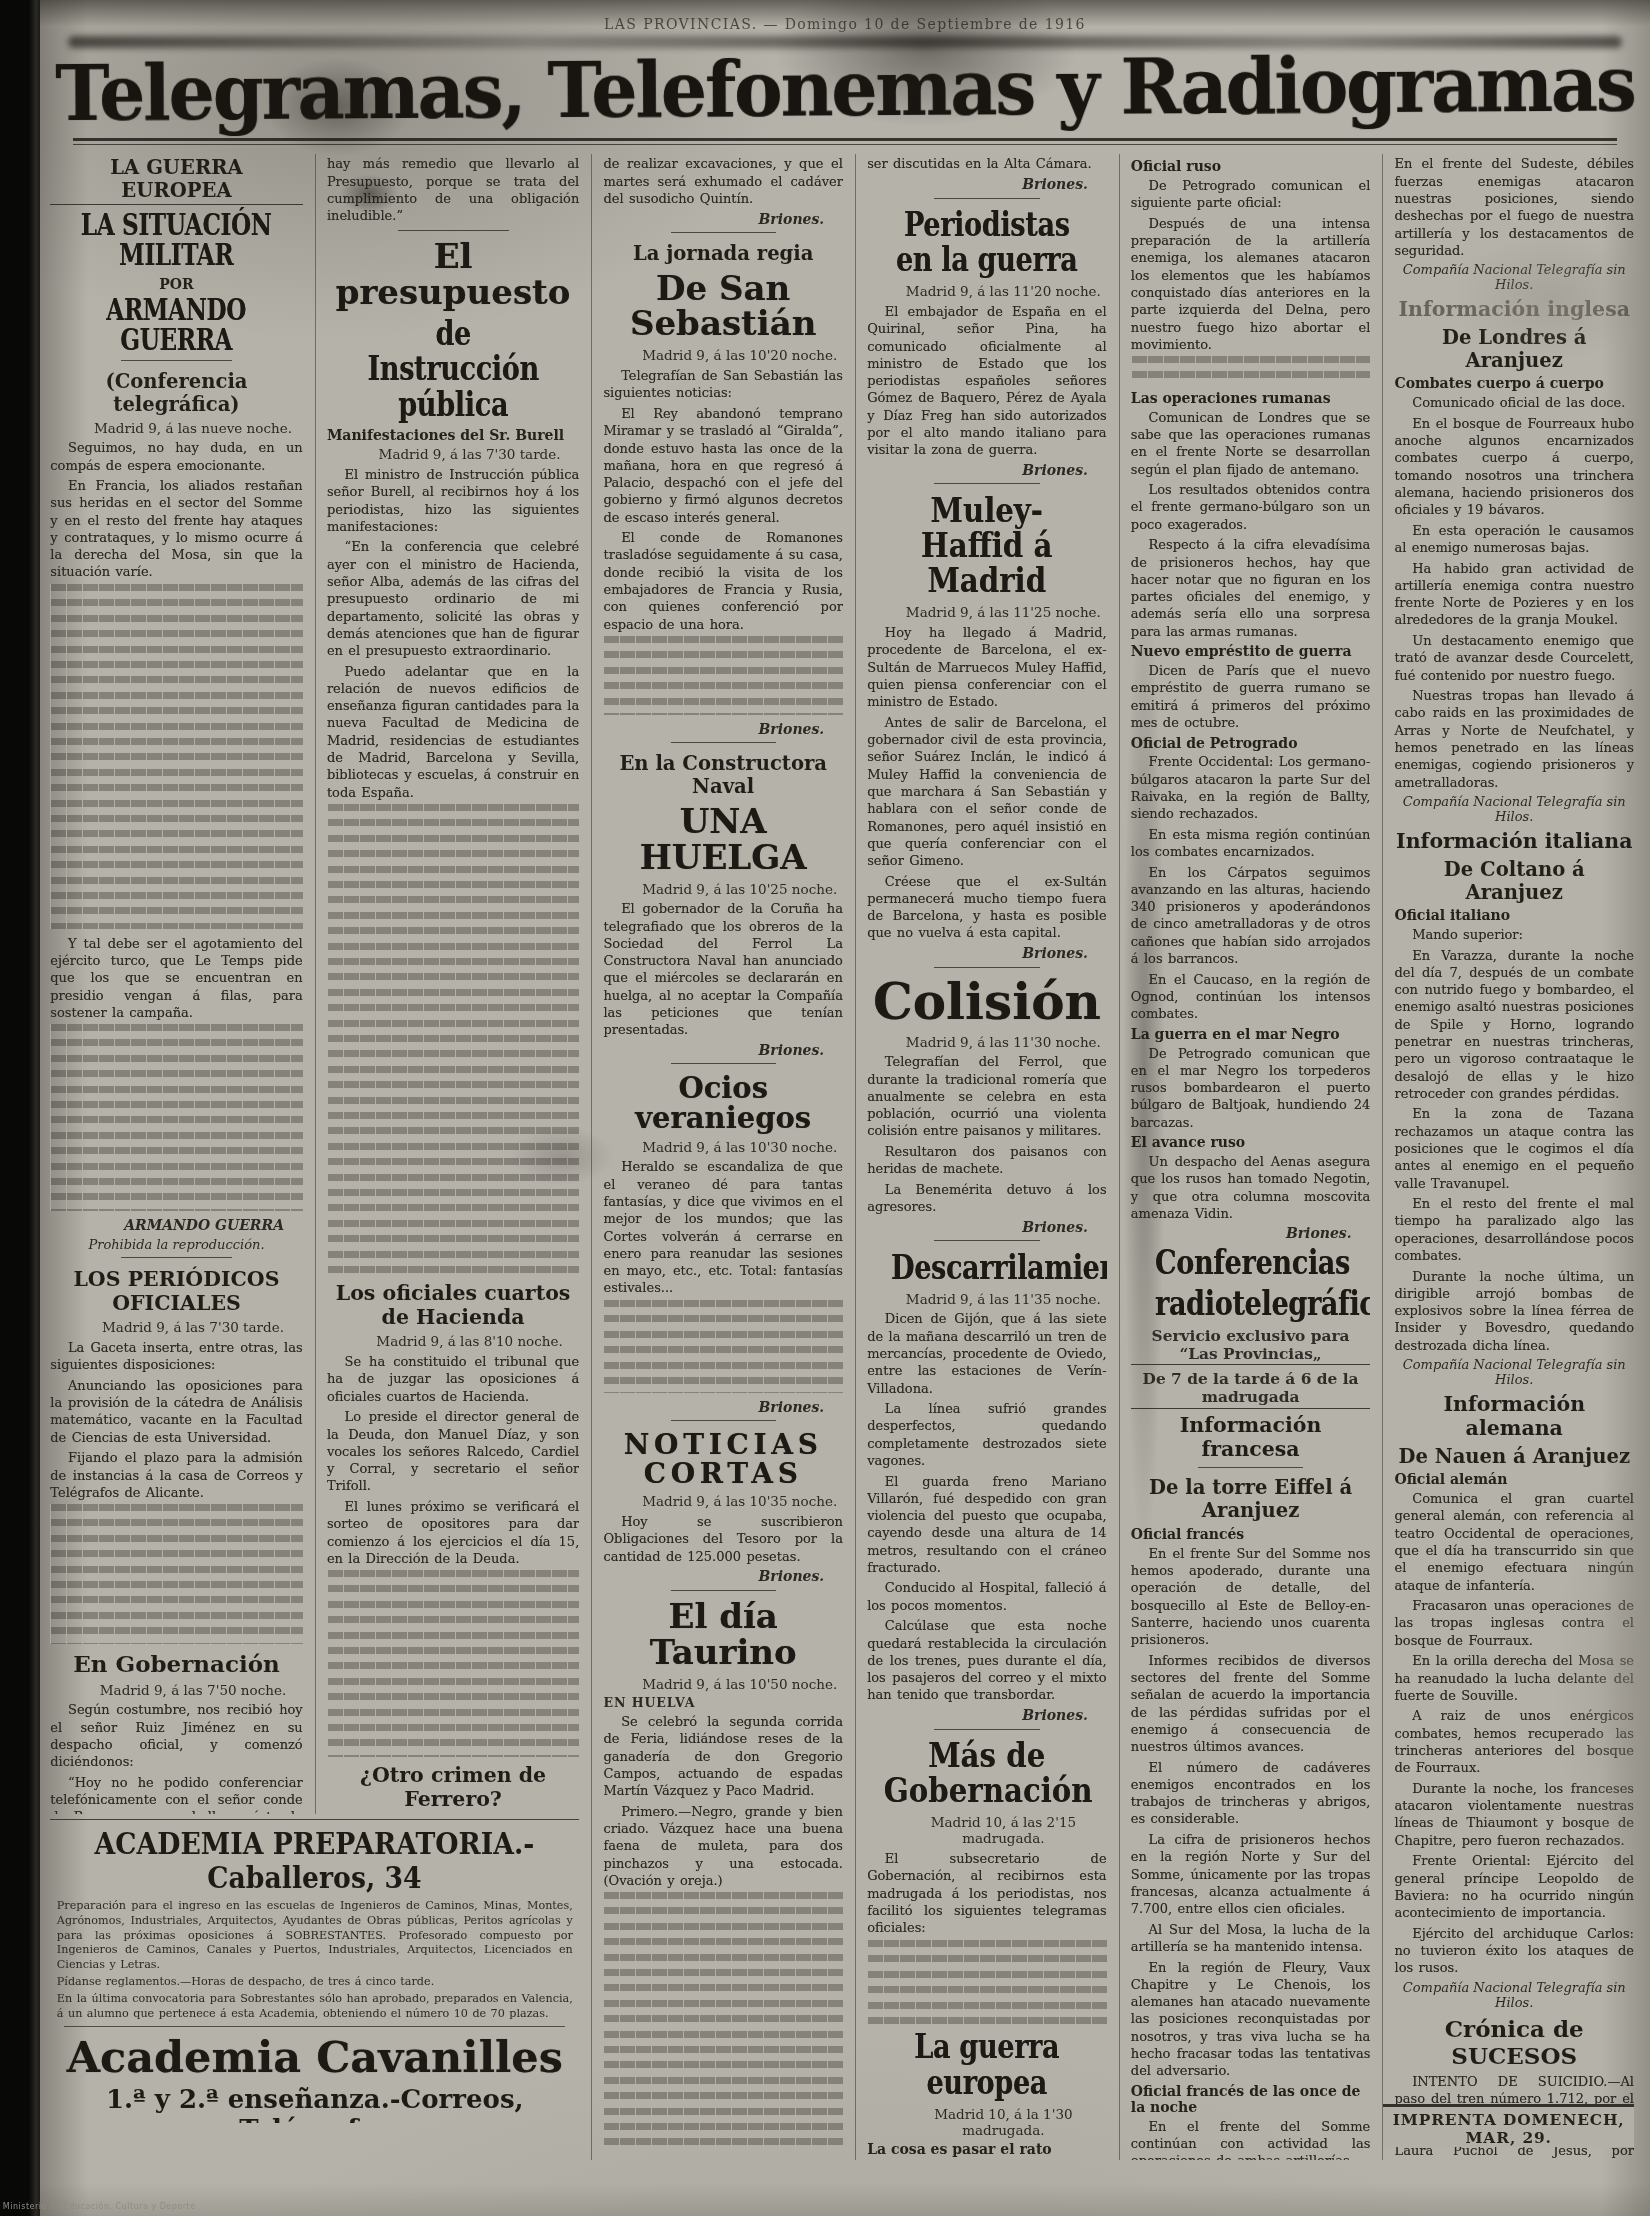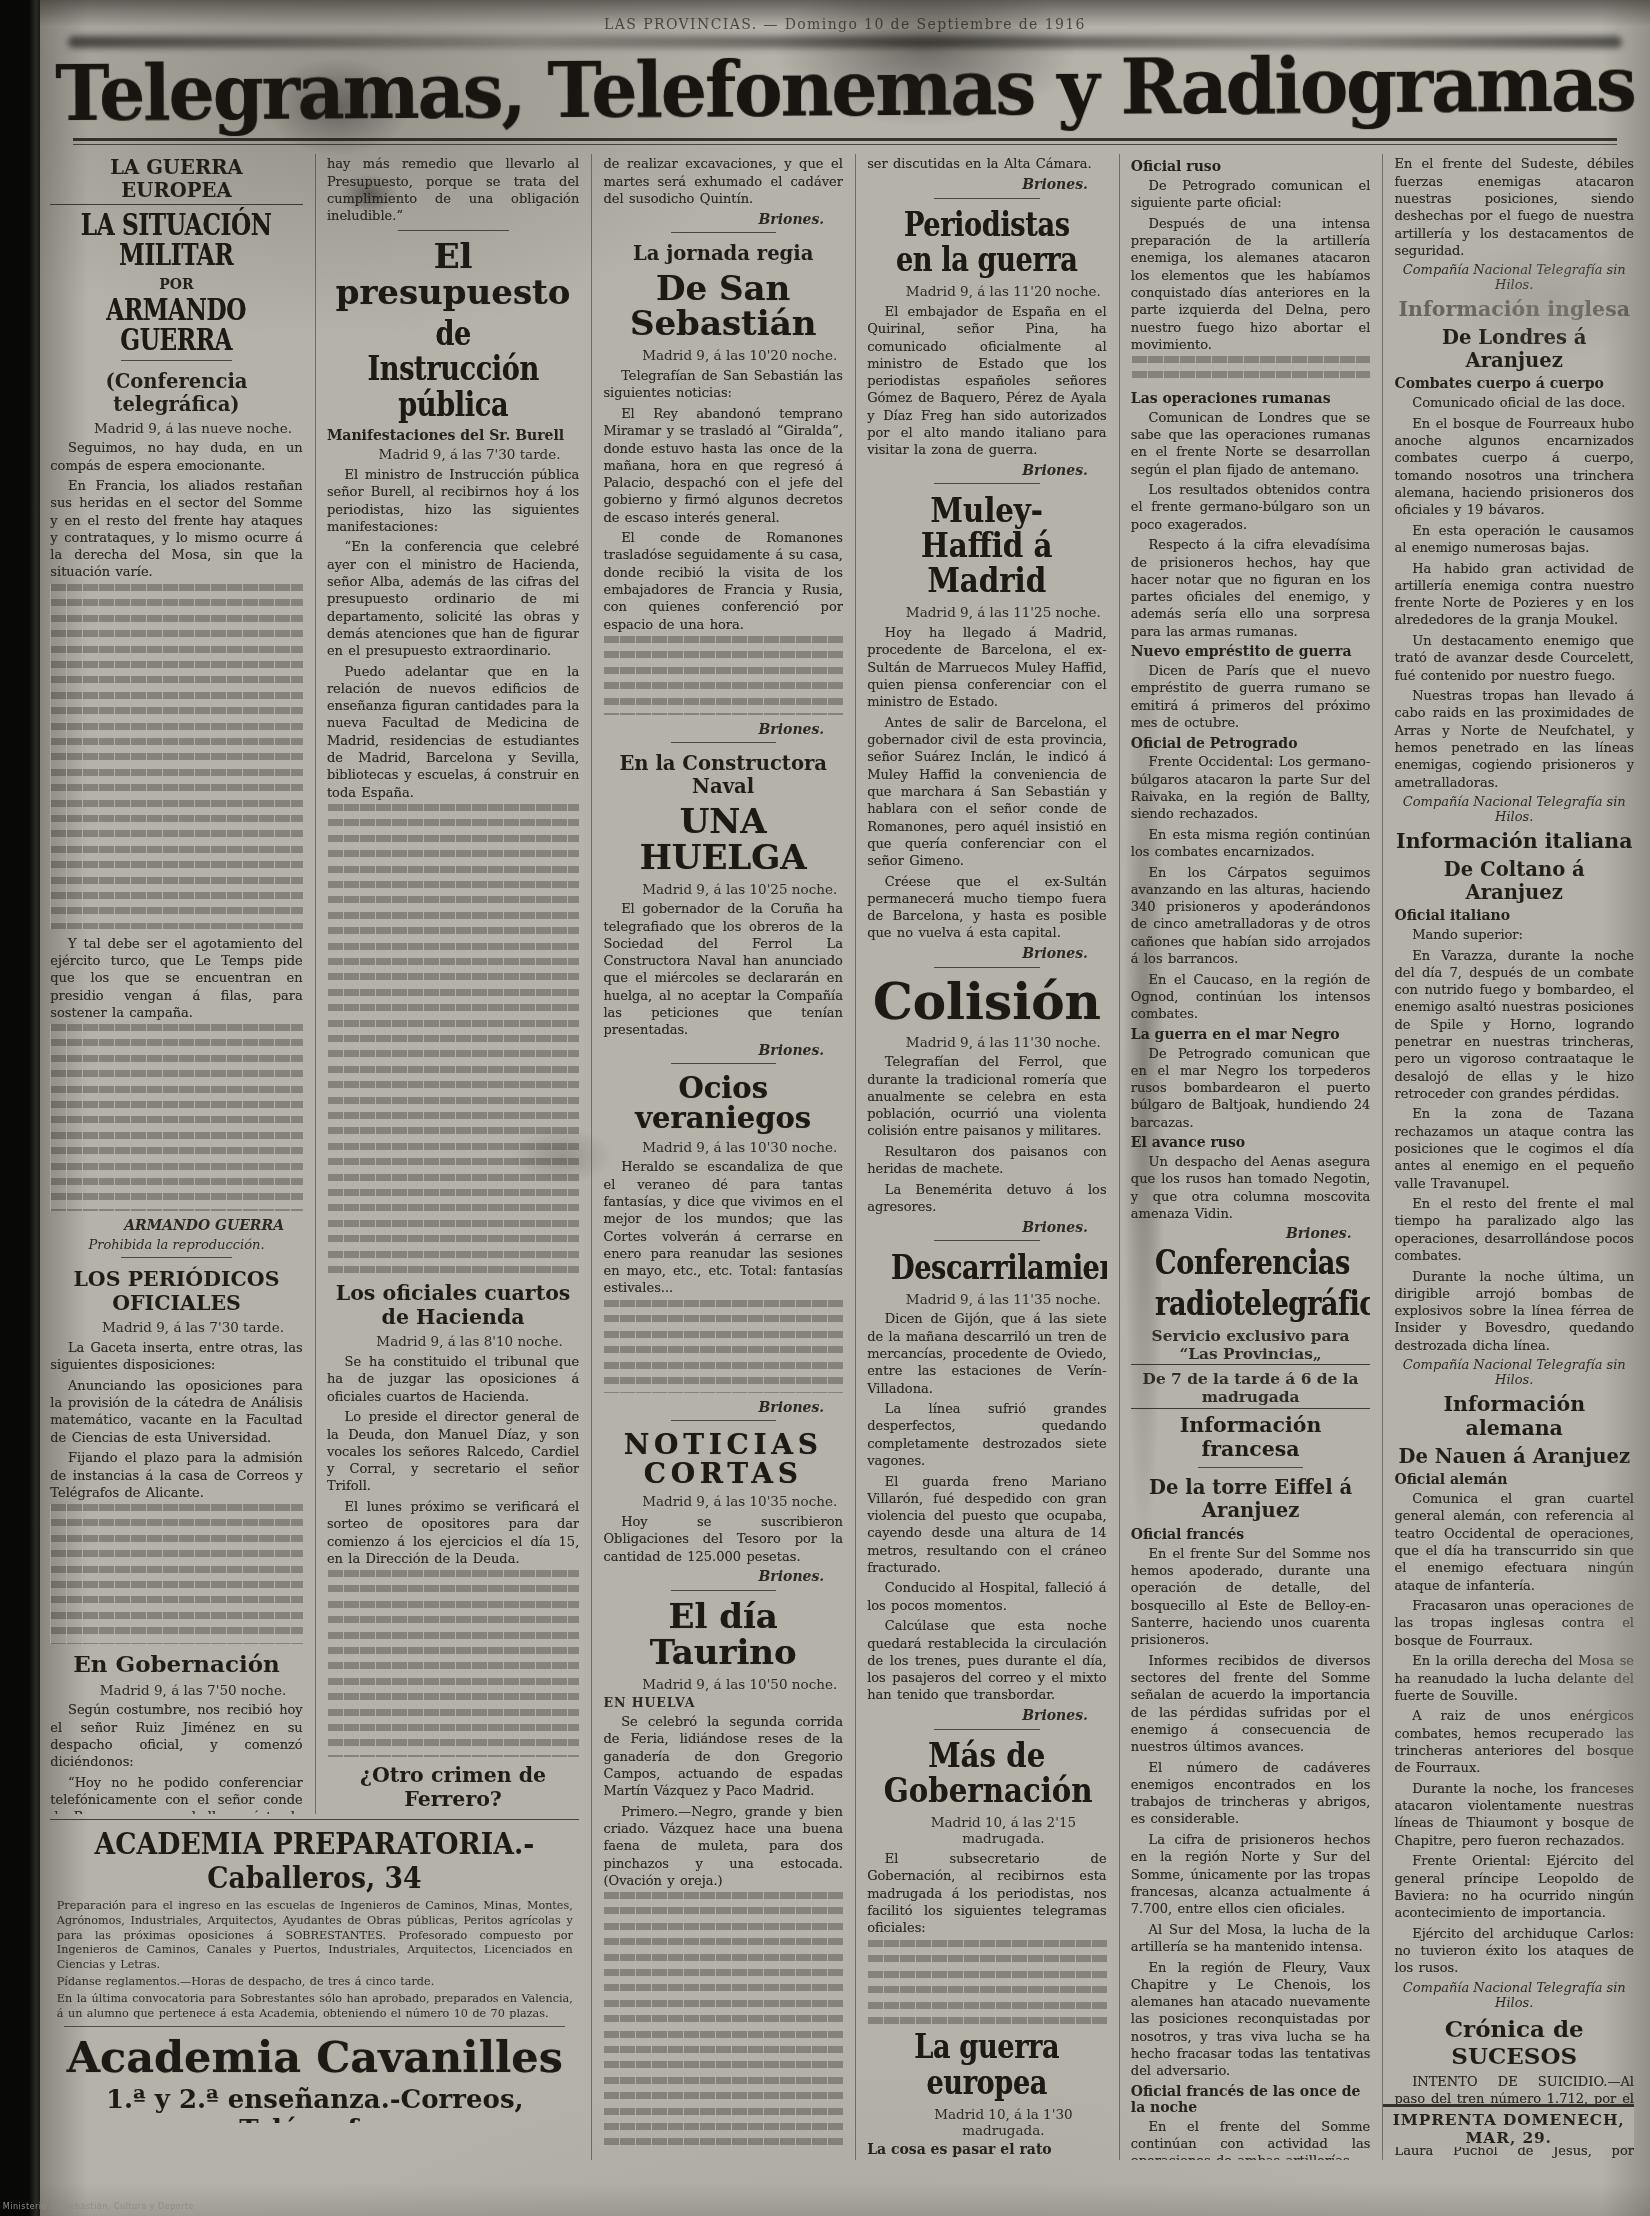--- a/index.html
+++ b/index.html
@@ -306,15 +306,15 @@
           <p class="p">Ejército del archiduque Carlos: no tuvieron éxito los ataques de los rusos.</p>
           <div class="ital">Compañía Nacional Telegrafía sin Hilos.</div>
           <div class="h2">Crónica de SUCESOS</div>
           <p class="p">INTENTO DE SUICIDIO.—Al paso del tren número 1.712, por el kilómetro 19, término del Puig, una joven de 22 años, llamada Laura Puchol de Jesús, por contrariedades amorosas se arrojó ayer á la vía, sin que el maquinista pudiera evitar el topetazo.</p>
           <div class="imprint">IMPRENTA DOMENECH, MAR, 29.</div>
         </div>
     </div>
 
     <div class="stains"></div>
   </div>
-  <div class="watermark">Ministerio de Sebastián, Cultura y Deporte</div>
+  <div class="watermark">Ministerio de Educación, Cultura y Deporte</div>
 </div>
 
 
 </body></html>

